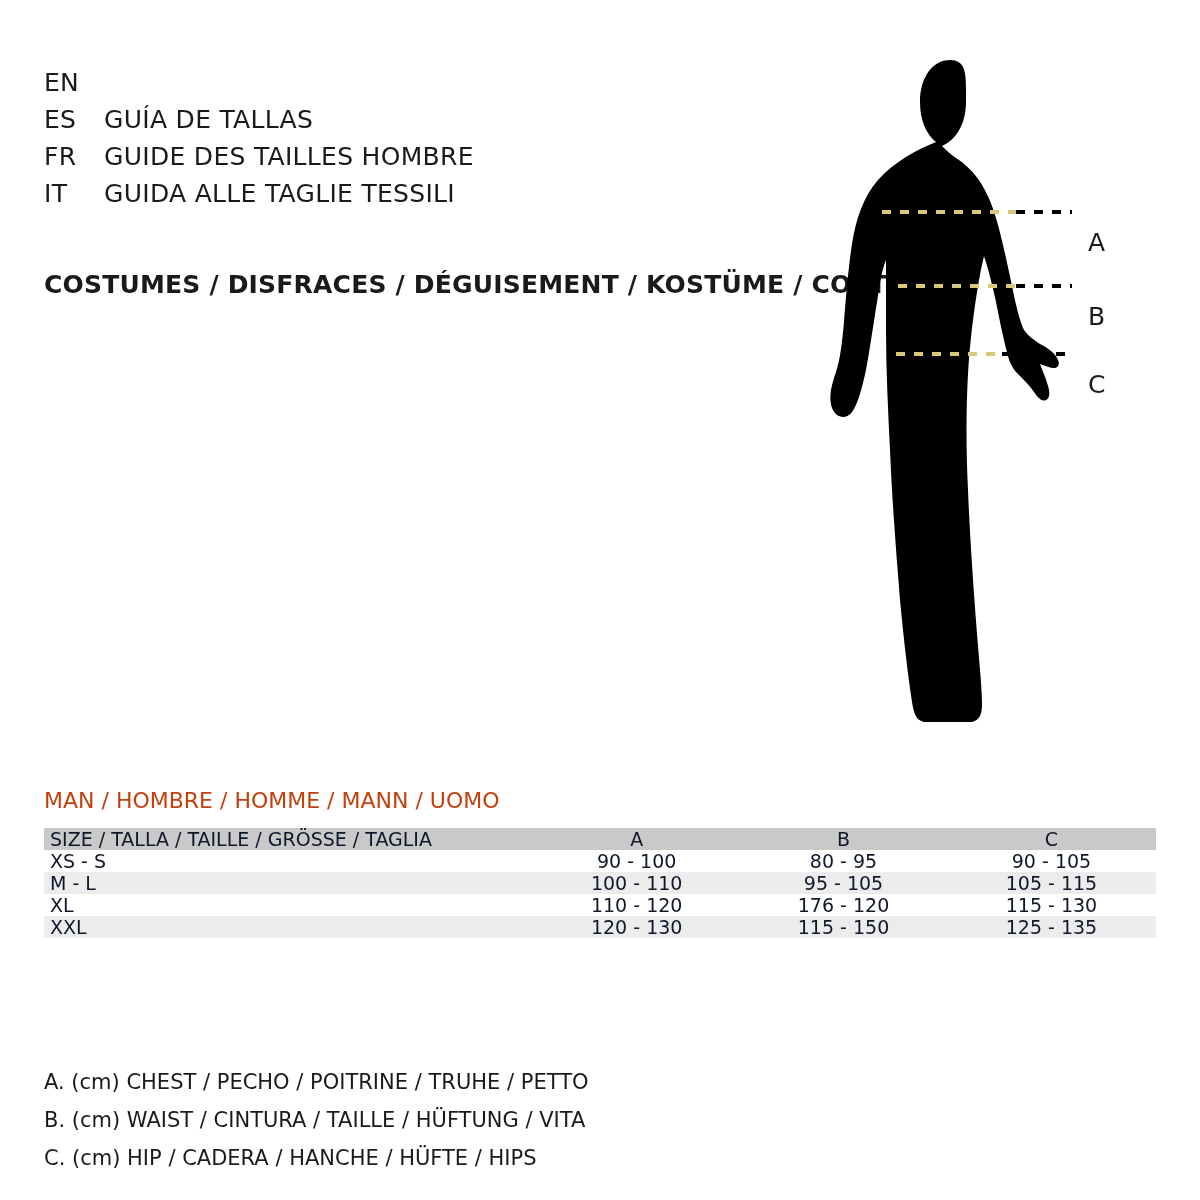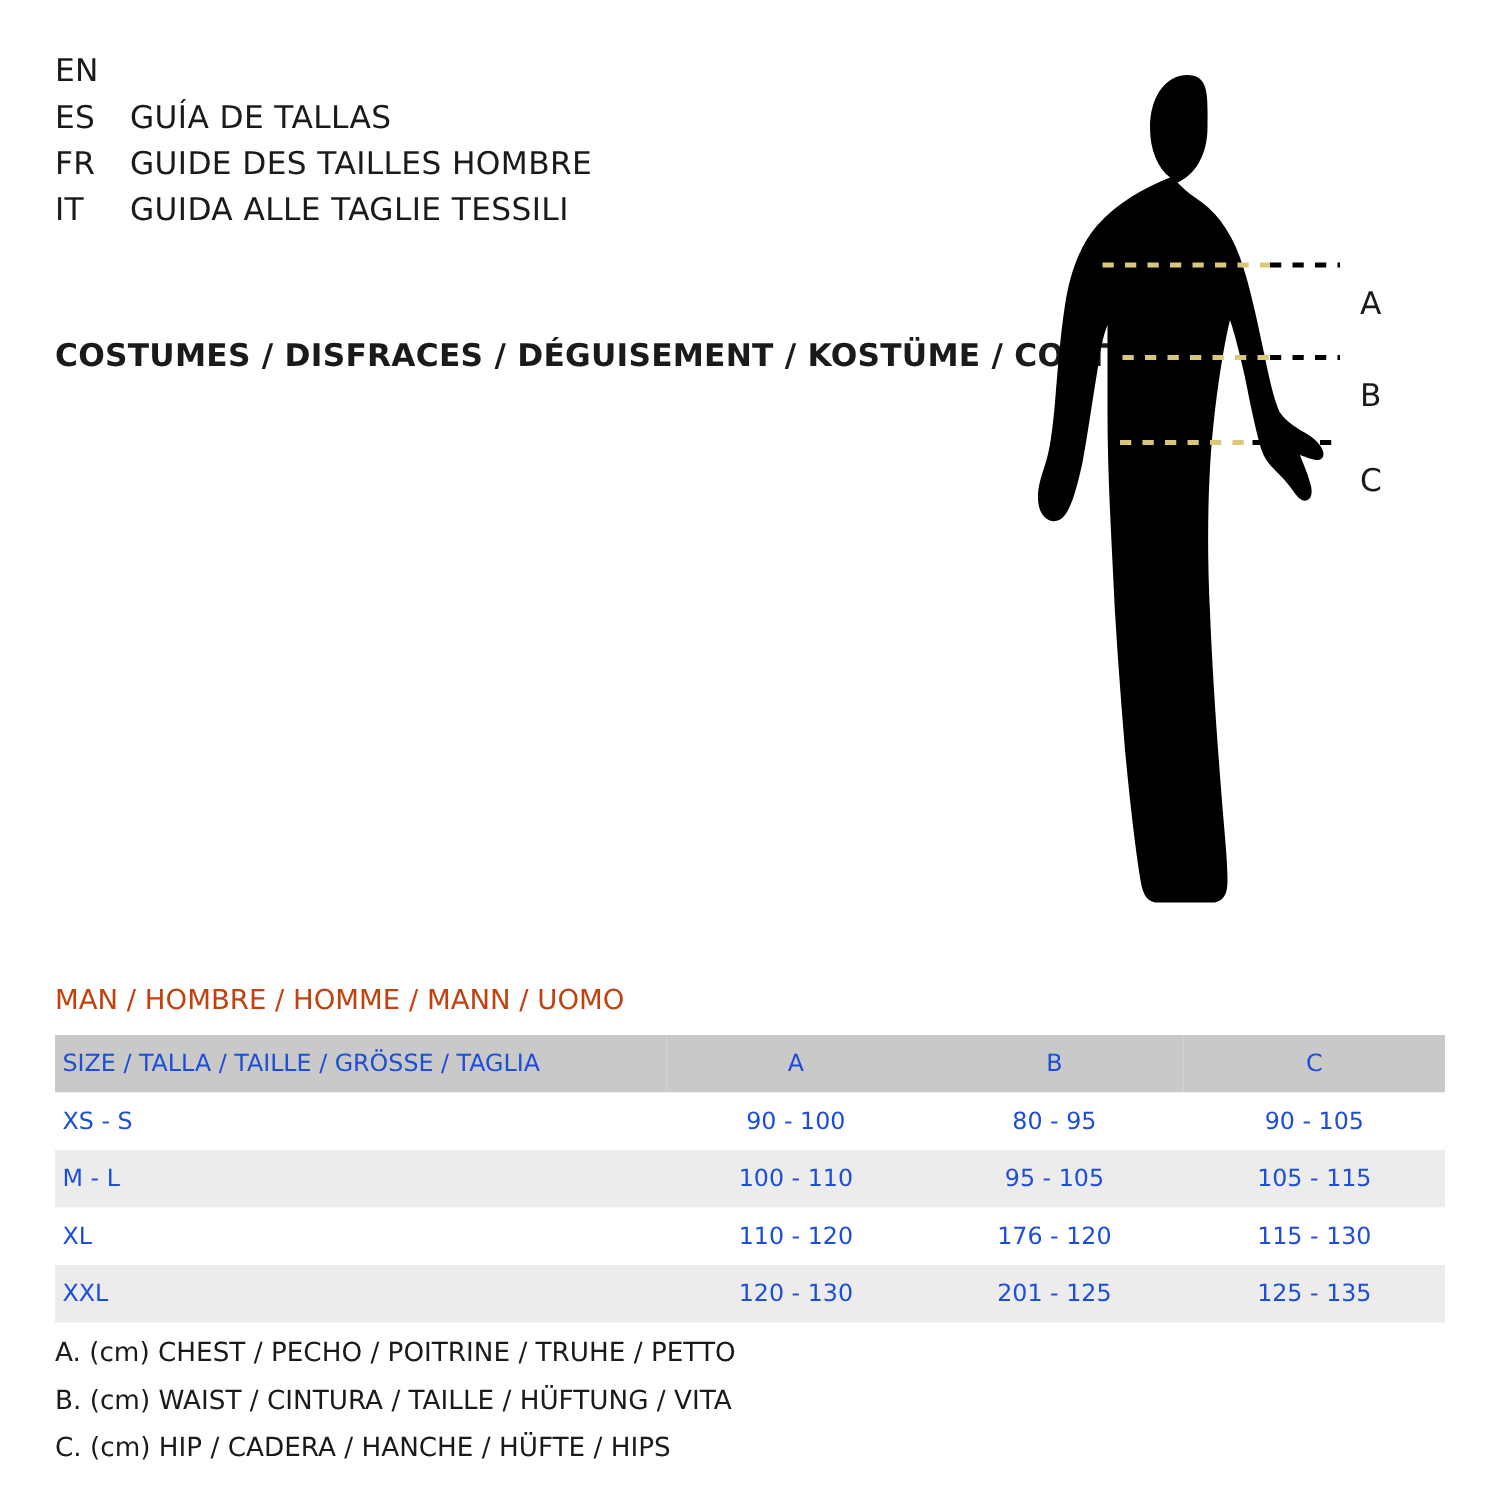--- a/index.html
+++ b/index.html
@@ -18,21 +18,21 @@
   .page {
     position: relative;
     width: 1200px;
     height: 1200px;
   }
 
   
   .lang-block {
     position: absolute;
     left: 44px;
-    top: 42px;
+    top: 68px;
   }
   .lang-row {
     display: flex;
     align-items: baseline;
     height: 37px;
     font-size: 25px;
     letter-spacing: 0.3px;
     color: #1a1a1a;
   }
   .lang-code {
@@ -85,24 +85,24 @@
   table.size-table {
     position: absolute;
     left: 44px;
     top: 828px;
     width: 1112px;
     border-collapse: collapse;
     font-size: 19px;
   }
   table.size-table th,
   table.size-table td {
-    padding: 12px;
+    padding: 0;
     height: 21px;
     font-weight: normal;
-    color: #1d4ed8;
+    color: #0f172a;
   }
   table.size-table thead th {
     background: #c9c9c9;
   }
   table.size-table thead th.th-size {
     text-align: left;
     padding-left: 6px;
   }
   table.size-table thead th.th-col {
     text-align: center;
@@ -253,21 +253,21 @@
       </tr>
       <tr class="row-odd">
         <td class="cell-size">XL</td>
         <td class="cell-val">110 - 120</td>
         <td class="cell-val">176 - 120</td>
         <td class="cell-val">115 - 130</td>
       </tr>
       <tr class="row-even">
         <td class="cell-size">XXL</td>
         <td class="cell-val">120 - 130</td>
-        <td class="cell-val">201 - 125</td>
+        <td class="cell-val">115 - 150</td>
         <td class="cell-val">125 - 135</td>
       </tr>
     </tbody>
   </table>
 
   <div class="notes">
     <div class="note-line">A. (cm) CHEST / PECHO / POITRINE / TRUHE / PETTO</div>
     <div class="note-line">B. (cm) WAIST / CINTURA / TAILLE / HÜFTUNG / VITA</div>
     <div class="note-line">C. (cm) HIP / CADERA / HANCHE / HÜFTE / HIPS</div>
   </div>

